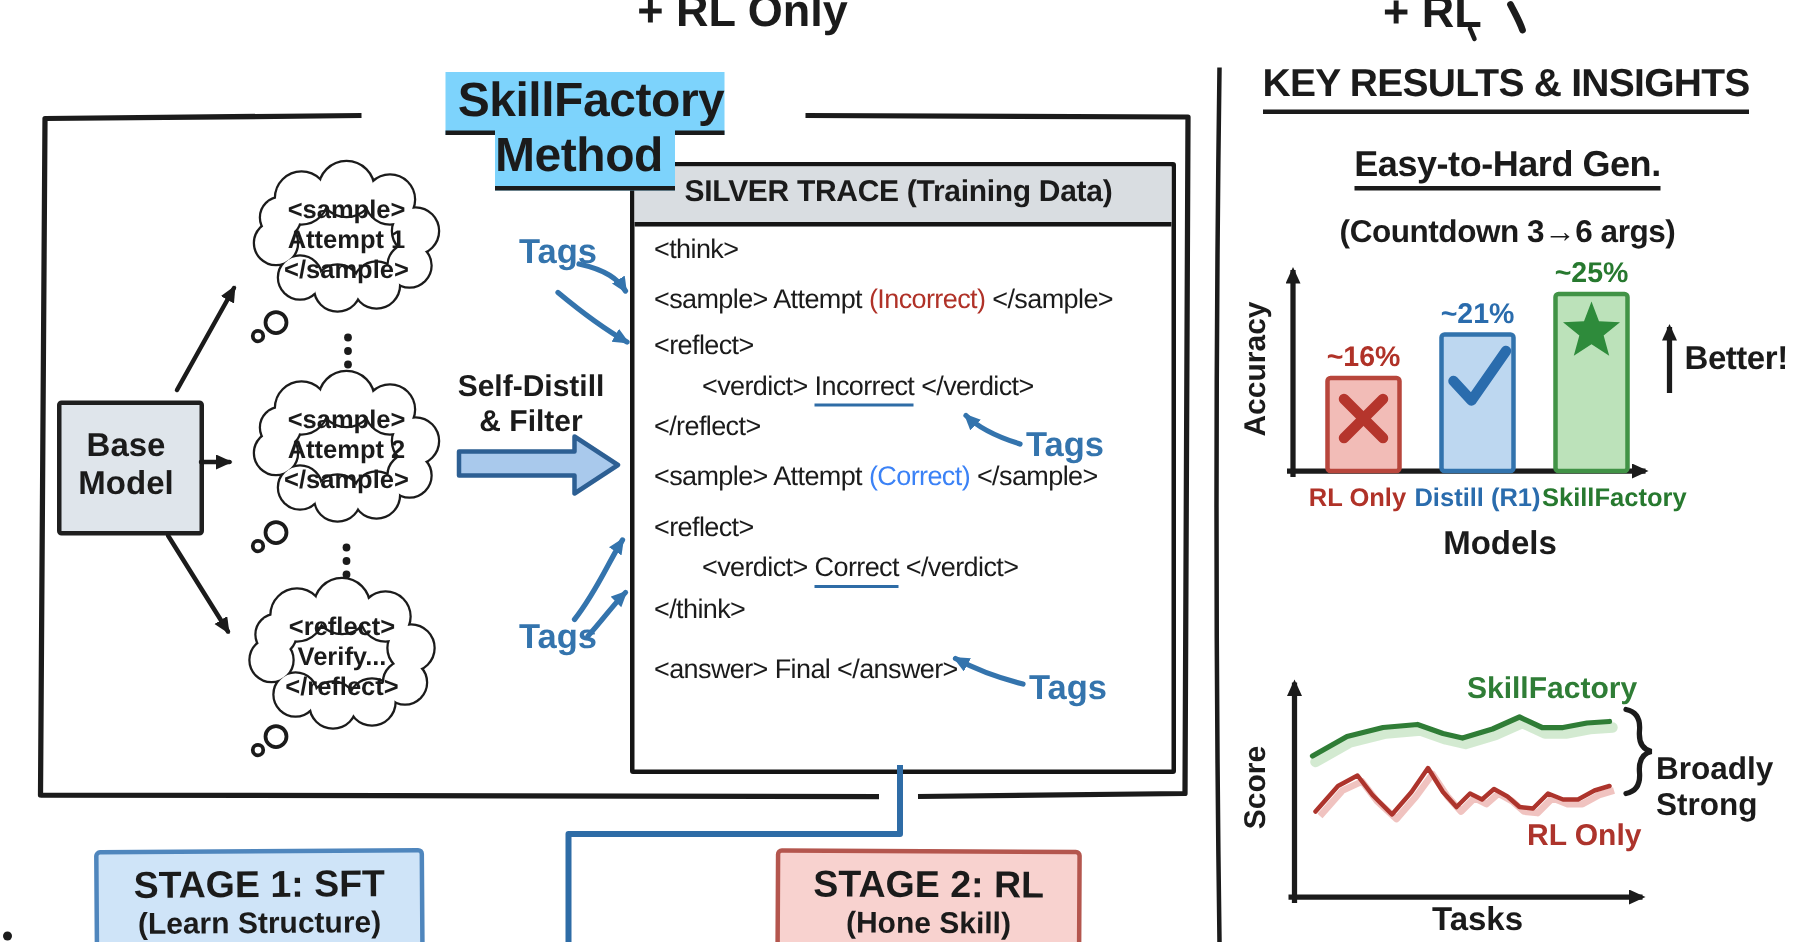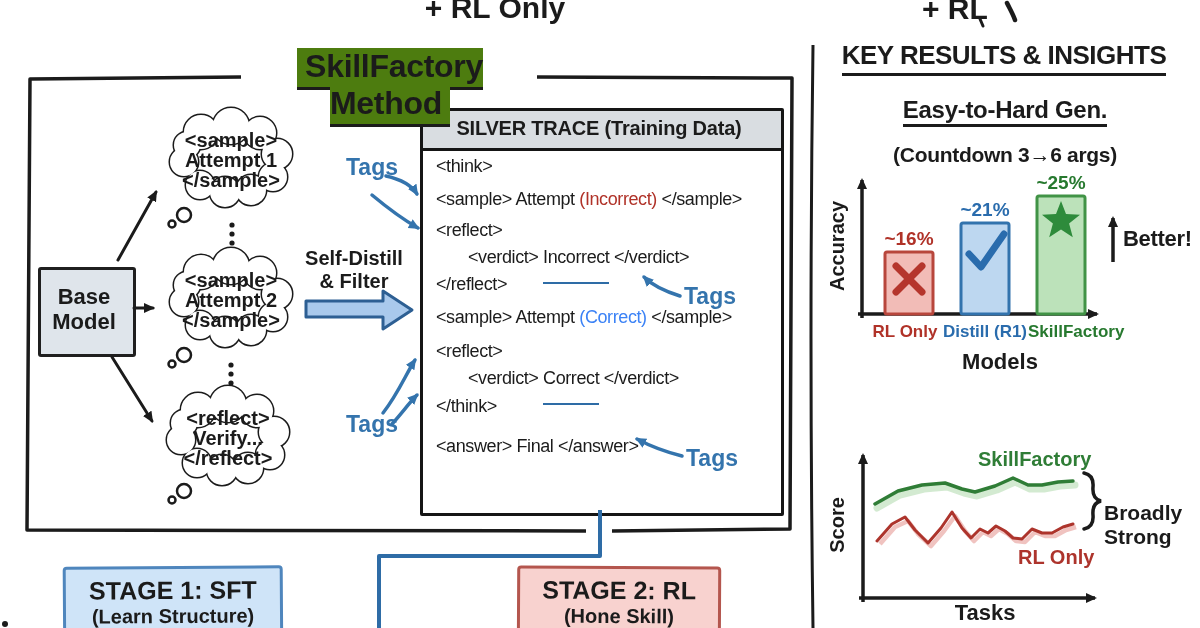--- a/index.html
+++ b/index.html
@@ -10,40 +10,40 @@
   .abs{position:absolute;}
   .z1{z-index:1;} .z3{z-index:3;}
   #draw-layer{position:absolute;left:0;top:0;z-index:2;pointer-events:none;}
   .hand{letter-spacing:-0.3px;}
   .ctr{text-align:center;}
 
   
   .top-note{font-size:30px;font-weight:700;letter-spacing:0;}
 
   
-  .method-title{font-size:32px;font-weight:700;background:#4d7c0f;padding:0 8px 3px 8px;border-bottom:3.5px solid #1b1b1b;}
+  .method-title{font-size:32px;font-weight:700;background:#7dd3fc;padding:0 8px 3px 8px;border-bottom:3.5px solid #1b1b1b;}
 
   
   .box{background:#dfe5eb;border:3px solid #1f1f1f;border-radius:3px;}
   .base-text{font-size:22px;font-weight:600;line-height:1.12;}
 
   
-  .cloud-text{font-size:20px;font-weight:600;line-height:20px;}
+  .cloud-text{font-size:17px;font-weight:600;line-height:20px;}
 
   .distill-text{font-size:20px;font-weight:600;line-height:23px;}
 
   
   .trace-box{background:#fff;border:3.5px solid #151515;border-radius:2px;}
   .trace-header{background:#d9dde1;border-bottom:3px solid #151515;height:37px;}
   .trace-title{font-size:20px;font-weight:700;letter-spacing:-0.2px;}
   .tl{font-size:18px;font-weight:500;letter-spacing:-0.4px;line-height:24px;white-space:pre;}
   .ind{padding-left:32px;}
   .red{color:#b03228;}
   .grn{color:#3b82f6;}
-  .und{border-bottom:2.5px solid #2e6ca6;padding-bottom:15px;}
+  .und{border-bottom:2.5px solid #2e6ca6;padding-bottom:2px;}
 
   .tags{font-size:23px;font-weight:700;color:#3474ad;letter-spacing:0;}
 
   
   .stage{border-radius:4px;text-align:center;padding-top:7px;}
   .stage1{background:#cfe4f8;border:3.5px solid #4f86bd;}
   .stage2{background:#f8d2cf;border:3.5px solid #b4564e;}
   .stage-l1{font-size:25px;font-weight:700;}
   .stage-l2{font-size:20px;font-weight:600;}
 

